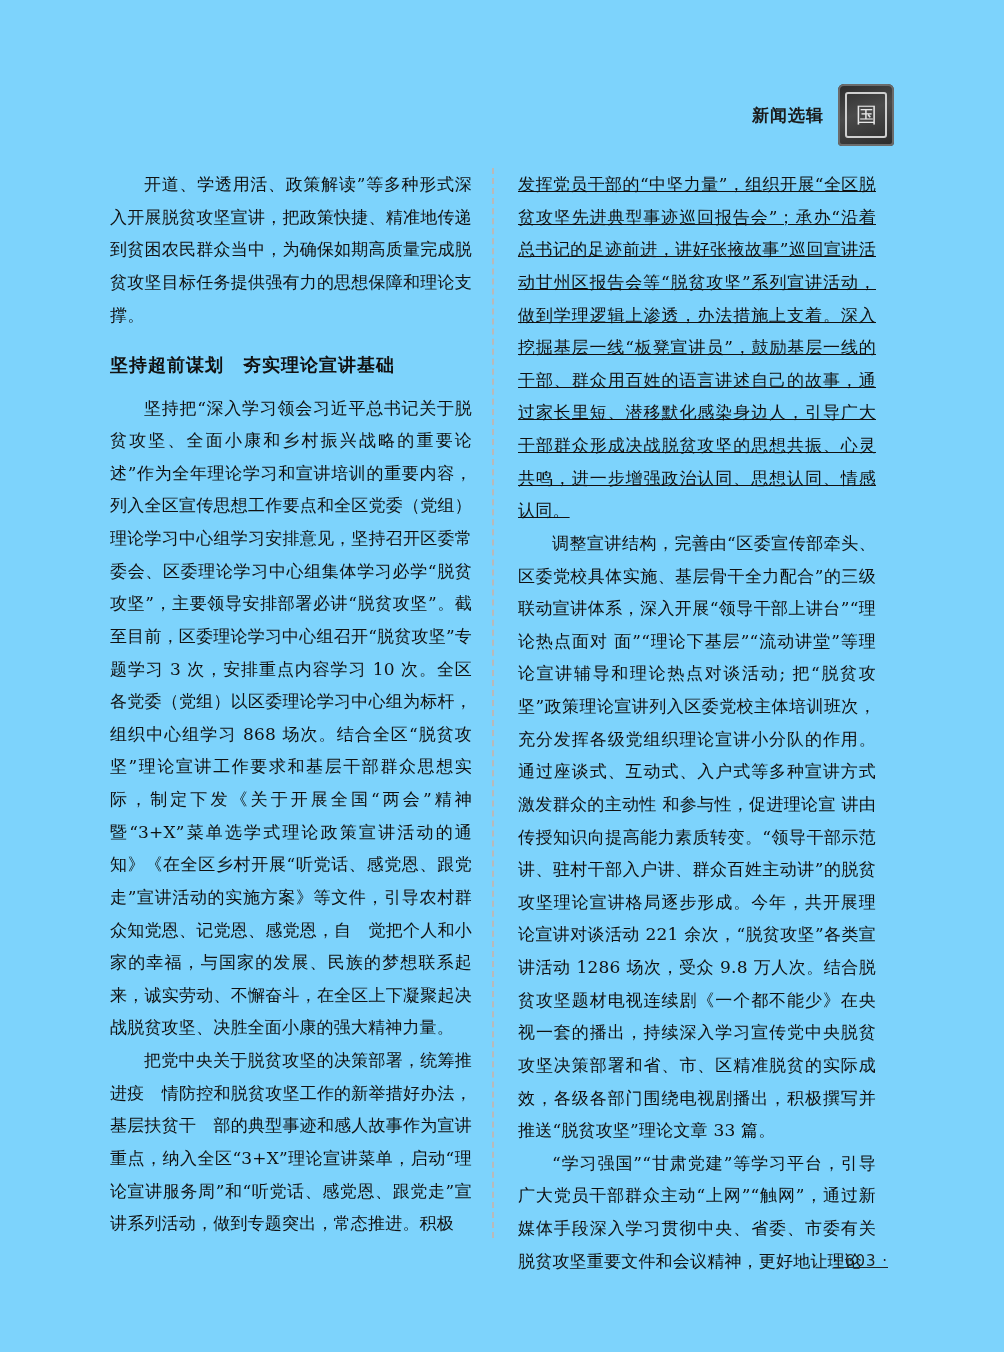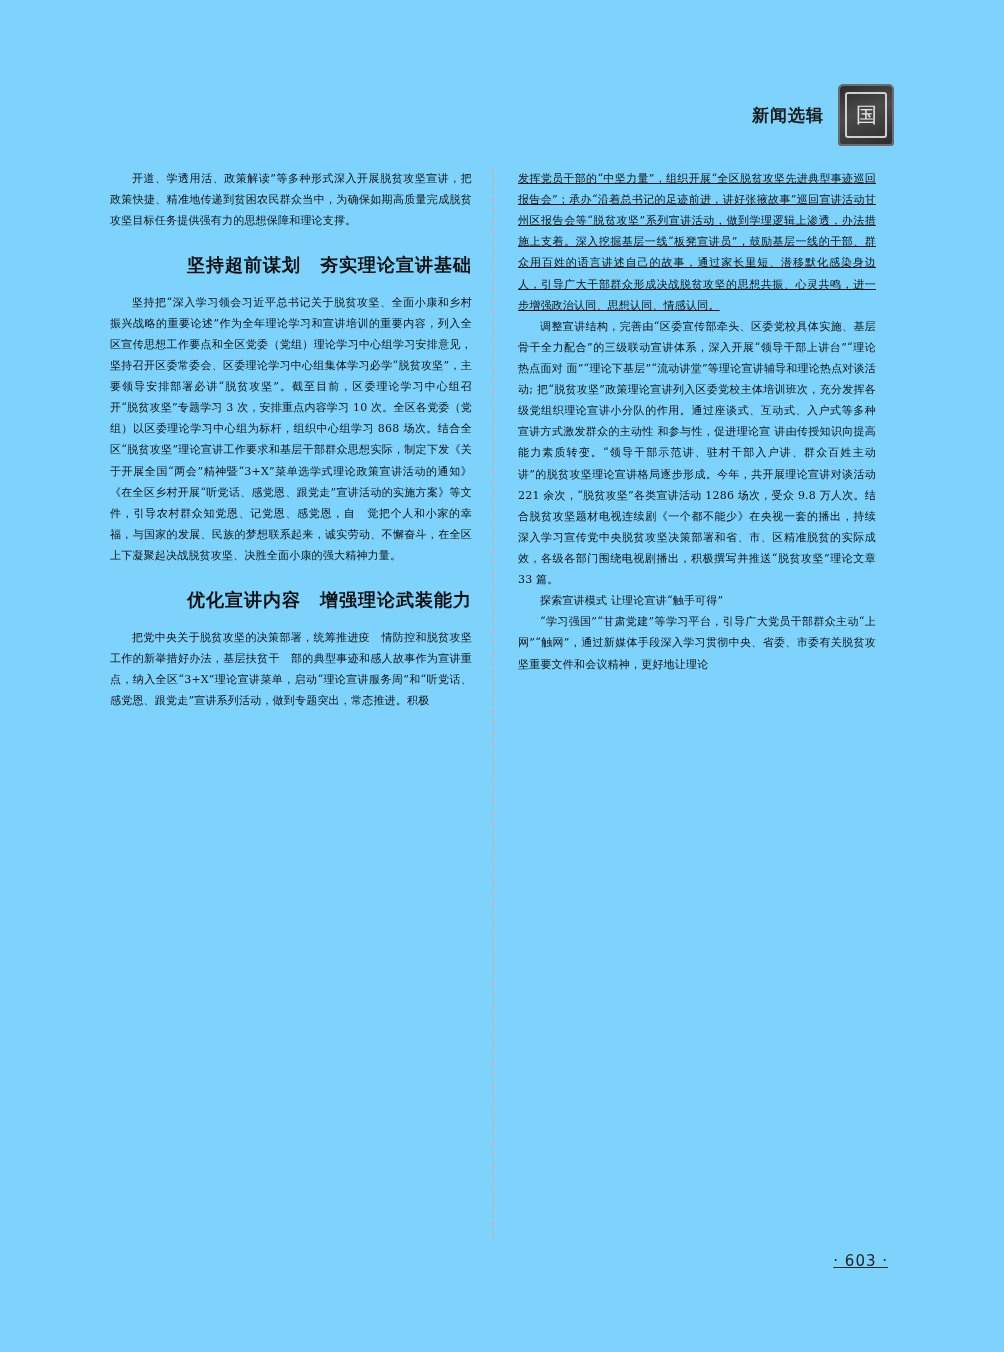--- a/index.html
+++ b/index.html
@@ -82,35 +82,35 @@
   .col-left { padding-right: 18px; }
   .col-right { padding-left: 22px; }
   .divider {
     width: 0px;
     border-left: 2px dashed #b9b9b9;
     margin: 0 2px;
   }
 
   p.body {
     margin: 0 0 0 0;
-    font-size: 11px;
+    font-size: 17px;
     line-height: 1.92;
     text-align: justify;
     text-justify: inter-ideograph;
     letter-spacing: 0.2px;
     text-indent: 2em;
   }
   p.body.noindent { text-indent: 0; text-decoration: underline; }
 
   h2.section {
     margin: 18px 0 10px 0;
     font-family: "DejaVu Sans", "Liberation Sans", sans-serif;
     font-size: 18px;
     font-weight: 700;
-    text-align: right;
+    text-align: left;
     letter-spacing: 1px;
     line-height: 1.8;
   }
 
   .pagenum {
     position: absolute;
     right: 116px;
     bottom: 82px;
     font-family: "DejaVu Sans", "Liberation Sans", sans-serif;
     font-size: 15px;
@@ -130,30 +130,28 @@
       <span class="seal-glyph">国</span>
     </span>
   </div>
 
   <div class="columns">
 
     <div class="col col-left">
       <p class="body">开道、学透用活、政策解读”等多种形式深入开展脱贫攻坚宣讲，把政策快捷、精准地传递到贫困农民群众当中，为确保如期高质量完成脱贫攻坚目标任务提供强有力的思想保障和理论支撑。</p>
       <h2 class="section">坚持超前谋划　夯实理论宣讲基础</h2>
       <p class="body">坚持把“深入学习领会习近平总书记关于脱贫攻坚、全面小康和乡村振兴战略的重要论述”作为全年理论学习和宣讲培训的重要内容，列入全区宣传思想工作要点和全区党委（党组）理论学习中心组学习安排意见，坚持召开区委常委会、区委理论学习中心组集体学习必学“脱贫攻坚”，主要领导安排部署必讲“脱贫攻坚”。截至目前，区委理论学习中心组召开“脱贫攻坚”专题学习 3 次，安排重点内容学习 10 次。全区各党委（党组）以区委理论学习中心组为标杆，组织中心组学习 868 场次。结合全区“脱贫攻坚”理论宣讲工作要求和基层干部群众思想实际，制定下发《关于开展全国“两会”精神暨“3+X”菜单选学式理论政策宣讲活动的通知》《在全区乡村开展“听党话、感党恩、跟党走”宣讲活动的实施方案》等文件，引导农村群众知党恩、记党恩、感党恩，自　觉把个人和小家的幸福，与国家的发展、民族的梦想联系起来，诚实劳动、不懈奋斗，在全区上下凝聚起决战脱贫攻坚、决胜全面小康的强大精神力量。</p>
-      <h2 class="section">优化宣讲内容　增强理论武装能力</h2>
       <p class="body">把党中央关于脱贫攻坚的决策部署，统筹推进疫　情防控和脱贫攻坚工作的新举措好办法，基层扶贫干　部的典型事迹和感人故事作为宣讲重点，纳入全区“3+X”理论宣讲菜单，启动“理论宣讲服务周”和“听党话、感党恩、跟党走”宣讲系列活动，做到专题突出，常态推进。积极</p>
     </div>
 
     <div class="divider"></div>
 
     <div class="col col-right">
       <p class="body noindent">发挥党员干部的“中坚力量”，组织开展“全区脱贫攻坚先进典型事迹巡回报告会”；承办“沿着总书记的足迹前进，讲好张掖故事”巡回宣讲活动甘州区报告会等“脱贫攻坚”系列宣讲活动，做到学理逻辑上渗透，办法措施上支着。深入挖掘基层一线“板凳宣讲员”，鼓励基层一线的干部、群众用百姓的语言讲述自己的故事，通过家长里短、潜移默化感染身边人，引导广大干部群众形成决战脱贫攻坚的思想共振、心灵共鸣，进一步增强政治认同、思想认同、情感认同。</p>
       <p class="body">调整宣讲结构，完善由“区委宣传部牵头、区委党校具体实施、基层骨干全力配合”的三级联动宣讲体系，深入开展“领导干部上讲台”“理论热点面对 面”“理论下基层”“流动讲堂”等理论宣讲辅导和理论热点对谈活动; 把“脱贫攻坚”政策理论宣讲列入区委党校主体培训班次，充分发挥各级党组织理论宣讲小分队的作用。通过座谈式、互动式、入户式等多种宣讲方式激发群众的主动性 和参与性，促进理论宣 讲由传授知识向提高能力素质转变。“领导干部示范讲、驻村干部入户讲、群众百姓主动讲”的脱贫攻坚理论宣讲格局逐步形成。今年，共开展理论宣讲对谈活动 221 余次，“脱贫攻坚”各类宣讲活动 1286 场次，受众 9.8 万人次。结合脱贫攻坚题材电视连续剧《一个都不能少》在央视一套的播出，持续深入学习宣传党中央脱贫攻坚决策部署和省、市、区精准脱贫的实际成效，各级各部门围绕电视剧播出，积极撰写并推送“脱贫攻坚”理论文章 33 篇。</p>
-      <p class="body">探索宣讲模式 让理论宣讲“触手可得”</p>
       <p class="body">“学习强国”“甘肃党建”等学习平台，引导广大党员干部群众主动“上网”“触网”，通过新媒体手段深入学习贯彻中央、省委、市委有关脱贫攻坚重要文件和会议精神，更好地让理论</p>
     </div>
 
   </div>
 
   <div class="pagenum">· 603 ·</div>
 
 </div>
 
 </body></html>

